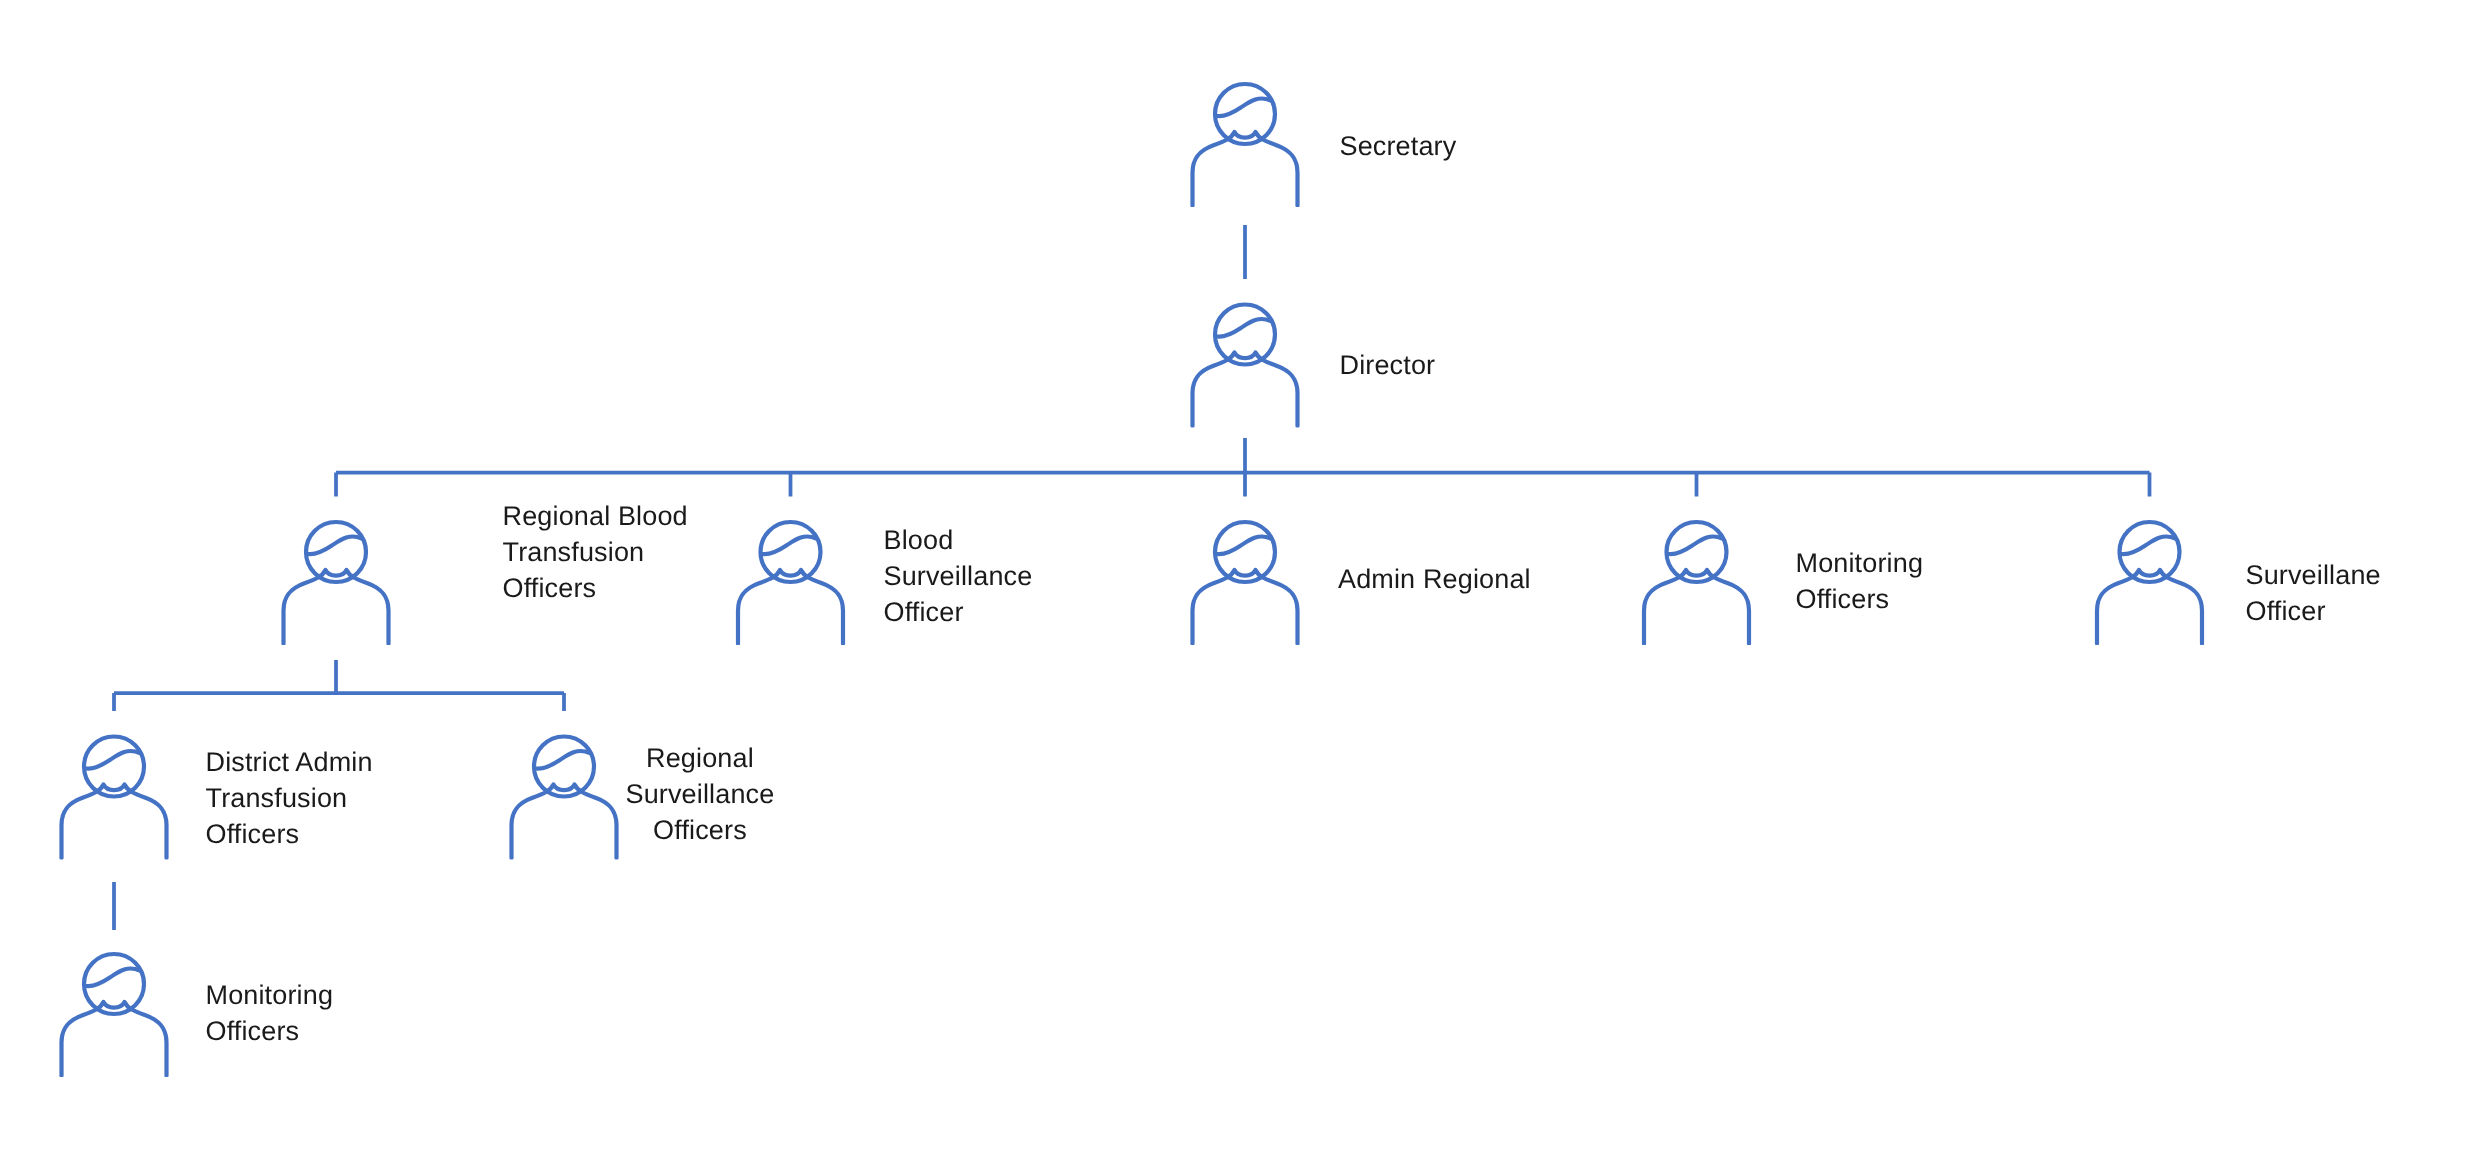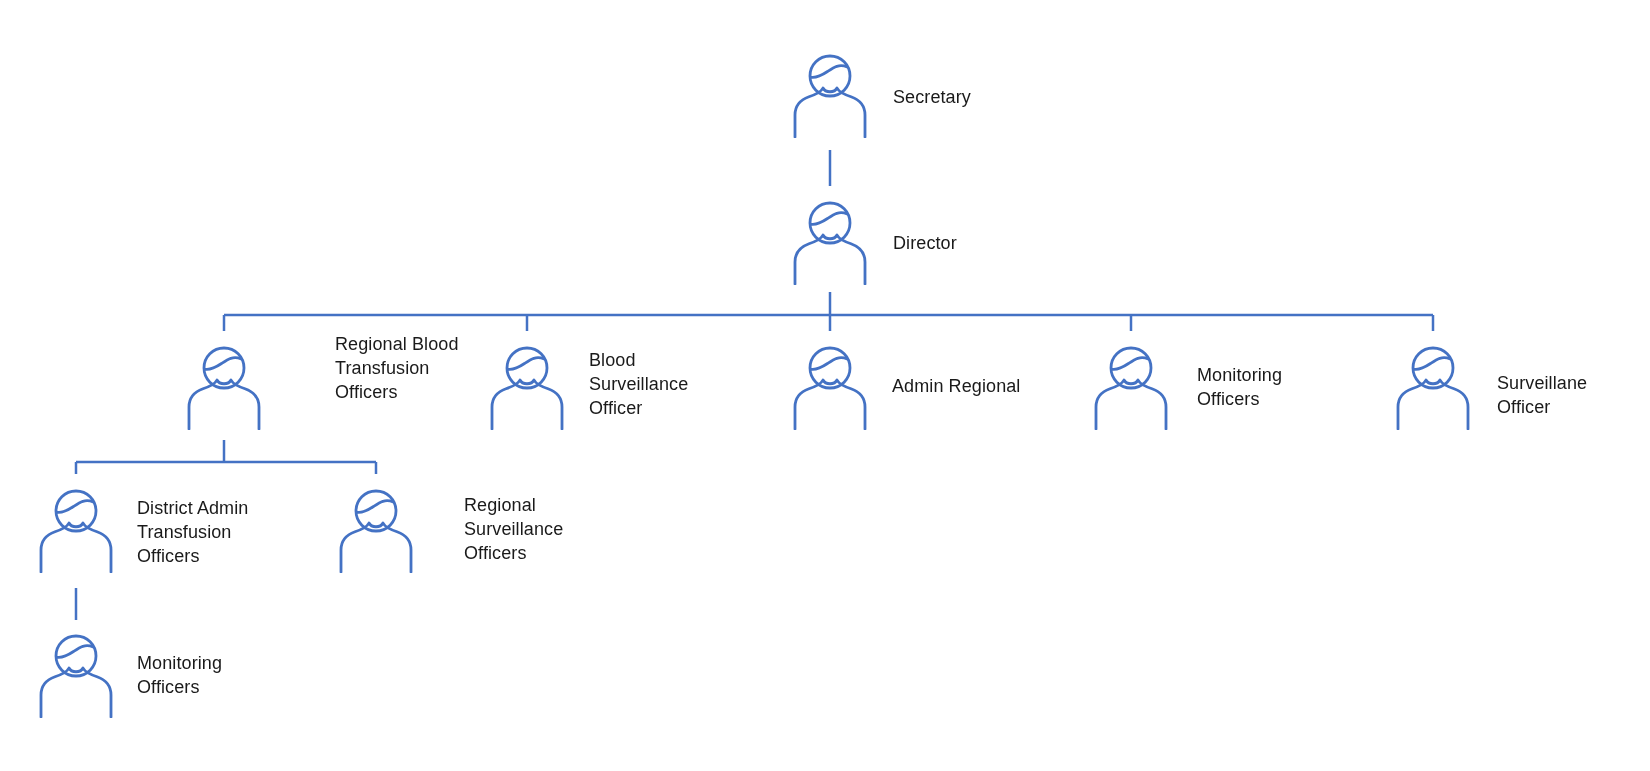--- a/index.html
+++ b/index.html
@@ -138,21 +138,21 @@
         <div class="node-label" style="left: 137px; top: 496px;">
           <div>District Admin</div>
           <div>Transfusion</div>
           <div>Officers</div>
         </div>
       </div>
       <div class="org-node">
         <svg class="person-svg" viewBox="0 0 76 86" style="left: 338px; top: 487px;">
           <use href="#person-symbol"></use>
         </svg>
-        <div class="node-label" style="left: 464px; top: 493px;">
+        <div class="node-label" style="left: 417px; top: 493px; text-align: center;">
           <div>Regional</div>
           <div>Surveillance</div>
           <div>Officers</div>
         </div>
       </div>
       <div class="org-node">
         <svg class="person-svg" viewBox="0 0 76 86" style="left: 38px; top: 632px;">
           <use href="#person-symbol"></use>
         </svg>
         <div class="node-label" style="left: 137px; top: 651px;">

